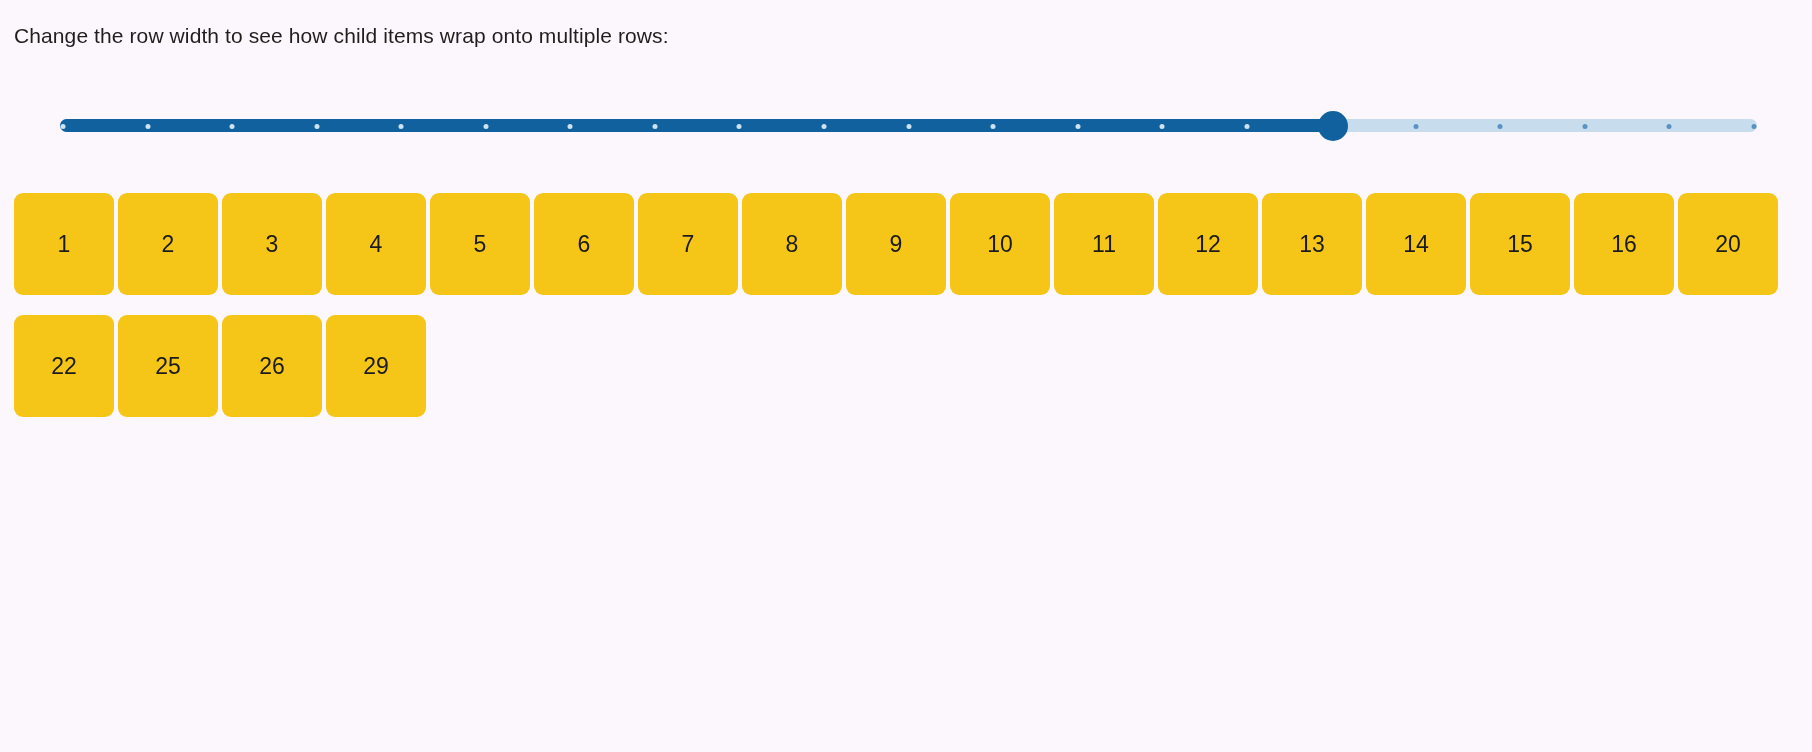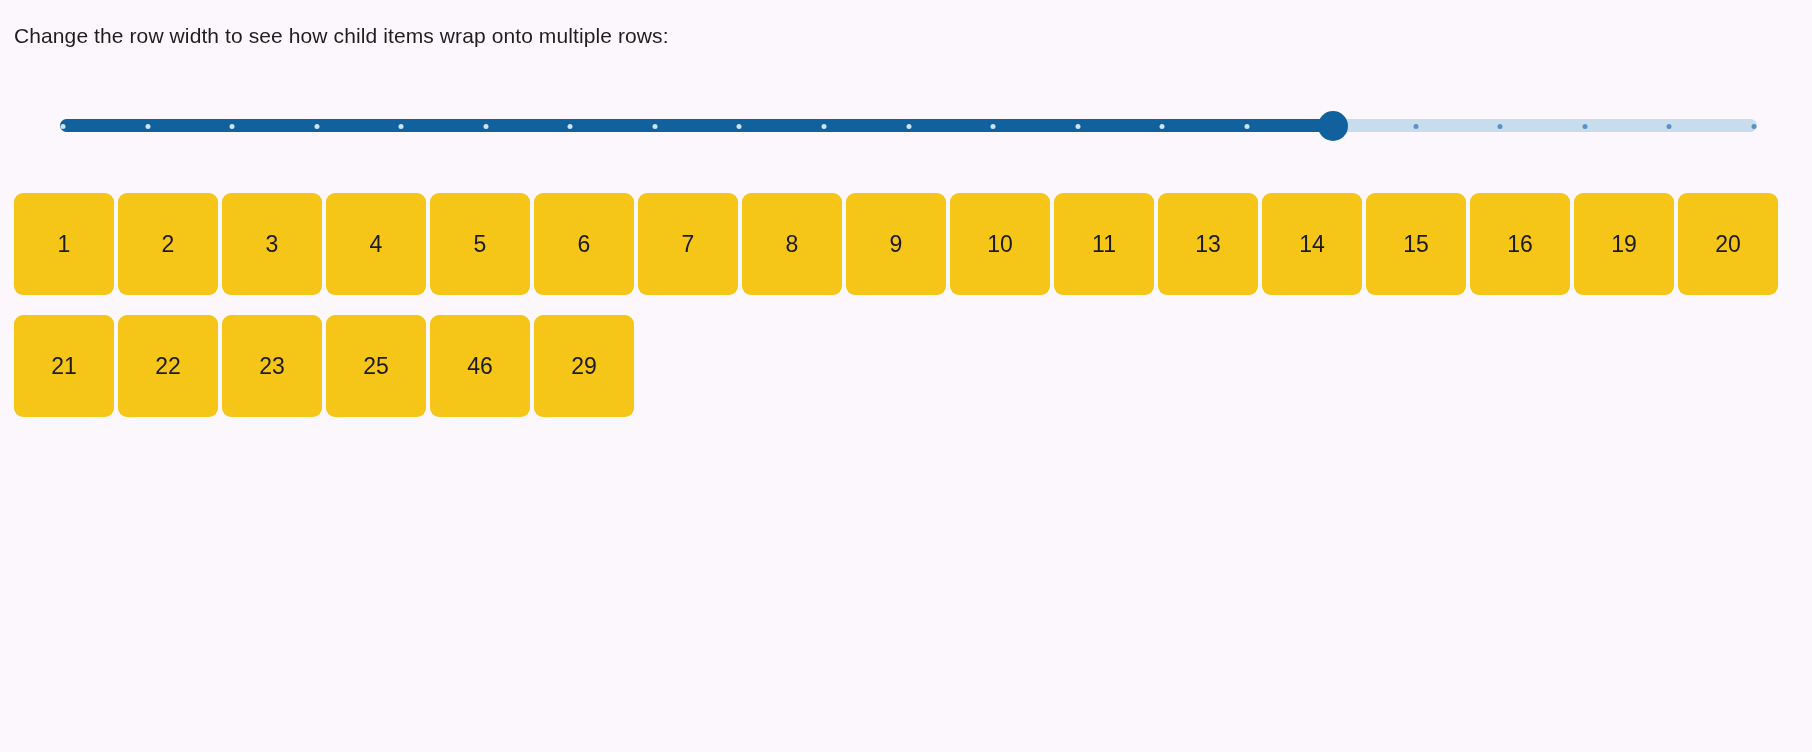--- a/index.html
+++ b/index.html
@@ -144,27 +144,25 @@
       <div class="tile">2</div>
       <div class="tile">3</div>
       <div class="tile">4</div>
       <div class="tile">5</div>
       <div class="tile">6</div>
       <div class="tile">7</div>
       <div class="tile">8</div>
       <div class="tile">9</div>
       <div class="tile">10</div>
       <div class="tile">11</div>
+      <div class="tile">12</div>
       <div class="tile">13</div>
       <div class="tile">14</div>
       <div class="tile">15</div>
       <div class="tile">16</div>
-      <div class="tile">19</div>
       <div class="tile">20</div>
-      <div class="tile">21</div>
       <div class="tile">22</div>
-      <div class="tile">23</div>
       <div class="tile">25</div>
-      <div class="tile">46</div>
+      <div class="tile">26</div>
       <div class="tile">29</div>
     </div>
 
 </div>
 
 </body></html>

